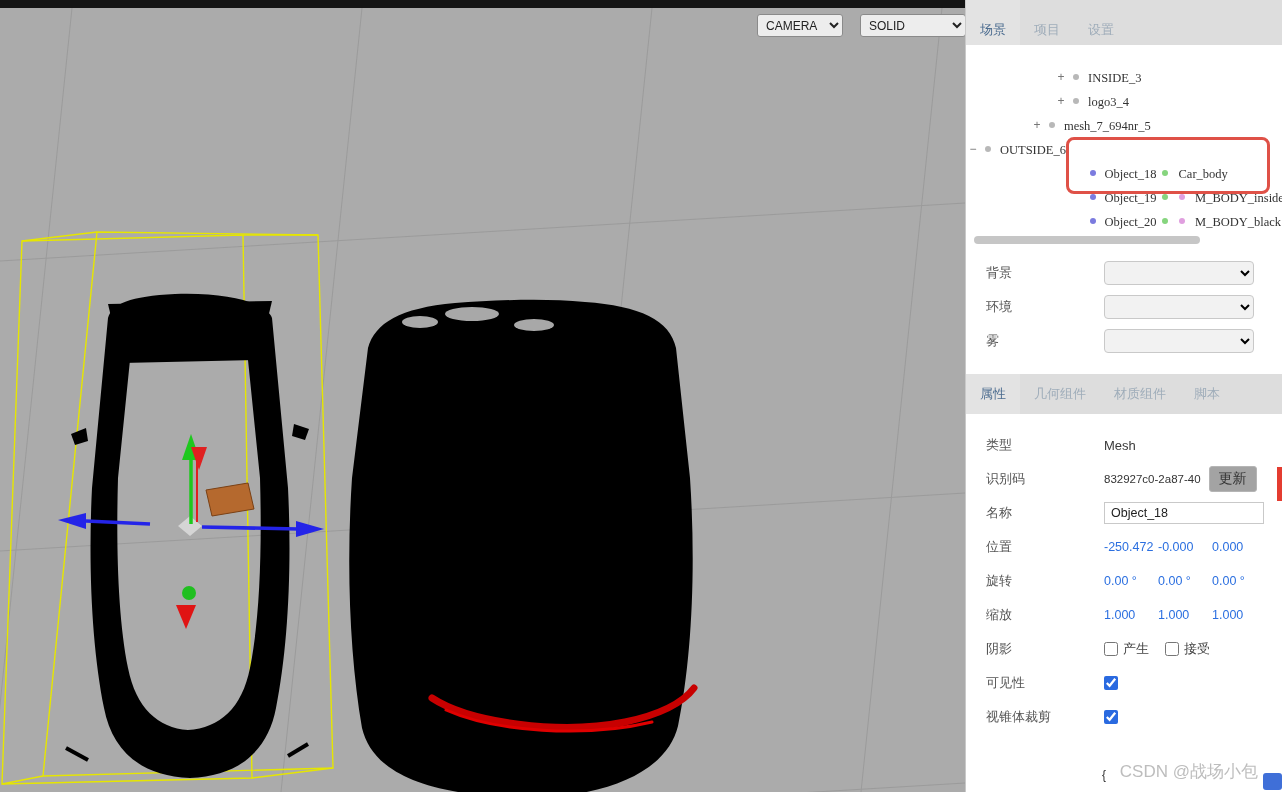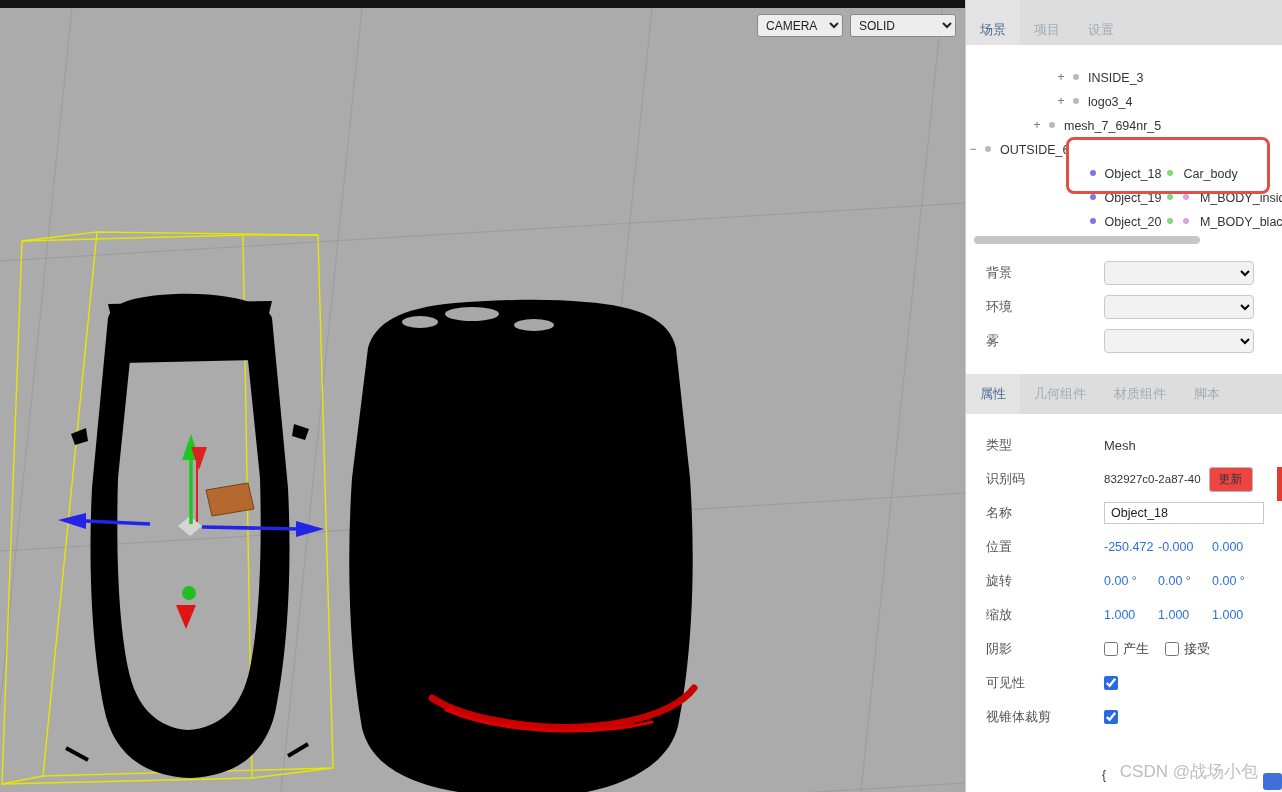--- a/index.html
+++ b/index.html
@@ -3,52 +3,52 @@
 <meta charset="utf-8">
 <style>
   html,body{margin:0;padding:0;}
   body{width:1282px;height:792px;overflow:hidden;font-family:"Liberation Sans",sans-serif;background:#fff;}
   .stage{position:relative;width:1282px;height:792px;overflow:hidden;}
 
   
   .topstrip{position:absolute;left:0;top:0;width:965px;height:8px;background:#141414;}
   .corner-block{position:absolute;left:0;width:9px;height:17px;background:#141414;}
   .viewport{position:absolute;left:0;top:8px;width:965px;height:784px;background:#ababab;overflow:hidden;}
-  .vp-toolbar{position:absolute;top:6px;left:757px;display:flex;gap:7px;z-index:5;}
+  .vp-toolbar{position:absolute;top:6px;left:757px;display:flex;gap:17px;z-index:5;}
   .vp-toolbar select{height:23px;font-size:12px;font-family:"Liberation Sans",sans-serif;
     background:#ededed;border:1px solid #8a8a8a;border-radius:3px;color:#222;padding:0 4px;}
   .cam-sel{width:86px;} .shade-sel{width:106px;}
 
   
   .panel{position:absolute;left:965px;top:0;width:317px;height:792px;background:#ffffff;
          border-left:1px solid #c9c9c9;box-sizing:border-box;overflow:hidden;}
   .tabbar{position:absolute;left:0;right:0;height:60px;background:#dddddd;display:flex;align-items:stretch;}
   .tabbar.tb1{top:0;} .tabbar.tb2{top:374px;height:40px;}
   .tab{padding:0 14px;font-size:13px;display:flex;align-items:center;color:#9fadba;cursor:default;}
   .tab.active{color:#4d6d90;background:#e3e3e3;}
 
   .outliner{position:absolute;top:45px;left:0;right:0;height:188px;background:#fff;padding-top:20px;
             font-size:12.5px;color:#333;overflow:hidden;}
   .node{height:24px;line-height:24px;white-space:nowrap;}
   .expander{display:inline-block;width:14px;color:#777;font-size:12px;text-align:center;}
   .dot{display:inline-block;width:6px;height:6px;border-radius:50%;margin:0 5px 1px 2px;vertical-align:middle;}
-  .nname,.mname{vertical-align:middle;}
+  .nname,.mname{vertical-align:middle;font-family:Liberation Serif, serif;}
   .mname{margin-left:2px;}
 
   .hscroll{position:absolute;top:236px;left:8px;width:226px;height:8px;background:#c6c6c6;border-radius:4px;}
 
   .settings{position:absolute;top:256px;left:0;right:0;}
   .srow,.prow{display:flex;align-items:center;height:34px;padding-left:20px;font-size:13px;color:#555;}
   .lbl{width:118px;flex:0 0 118px;color:#555;}
   .srow select{width:150px;height:24px;background:#f2f2f2;border:1px solid #c9c9c9;border-radius:4px;}
 
   .props{position:absolute;top:414px;left:0;right:0;padding-top:14px;}
   .val{color:#3a3a3a;font-size:13px;}
   .uuid{font-size:11.5px;color:#333;}
-  .btn-update{margin-left:8px;font-size:12px;padding:3px 9px;background:#ef4444;border:1px solid #b5b5b5;
+  .btn-update{margin-left:8px;font-size:14px;padding:3px 9px;background:#a3a3a3;border:1px solid #b5b5b5;
               border-radius:3px;color:#333;cursor:pointer;}
   .name-input{width:146px;height:20px;border:1px solid #c9c9c9;font-size:12.5px;padding:0 6px;color:#222;
               font-family:"Liberation Sans",sans-serif;}
   .num{display:inline-block;width:54px;color:var(--num-blue,#2b6fe0);font-size:12.5px;cursor:ew-resize;}
   .cb{width:14px;height:14px;accent-color:var(--accent-blue,#2a6ae0);margin:0 5px 0 0;vertical-align:middle;}
   .cblabel{margin-right:16px;color:#444;font-size:13px;}
   .brace{position:absolute;top:768px;left:136px;font-size:12px;color:#333;}
 
   
   .red-annot{position:absolute;left:1066px;top:137px;width:198px;height:51px;border:3px solid #df5147;

